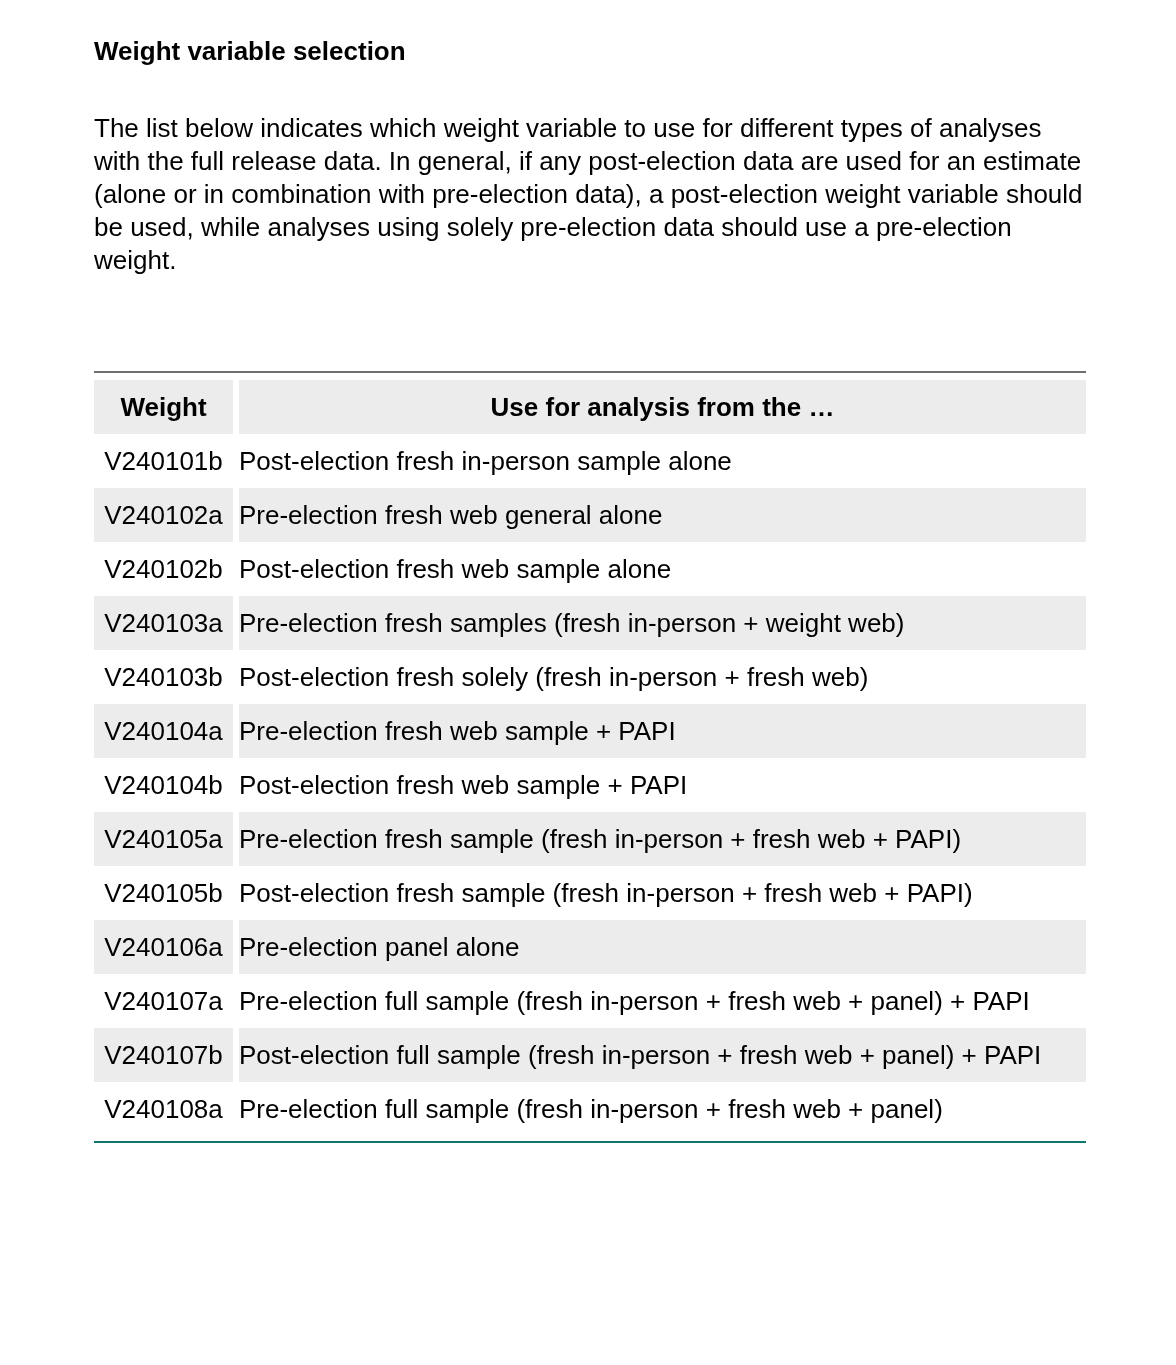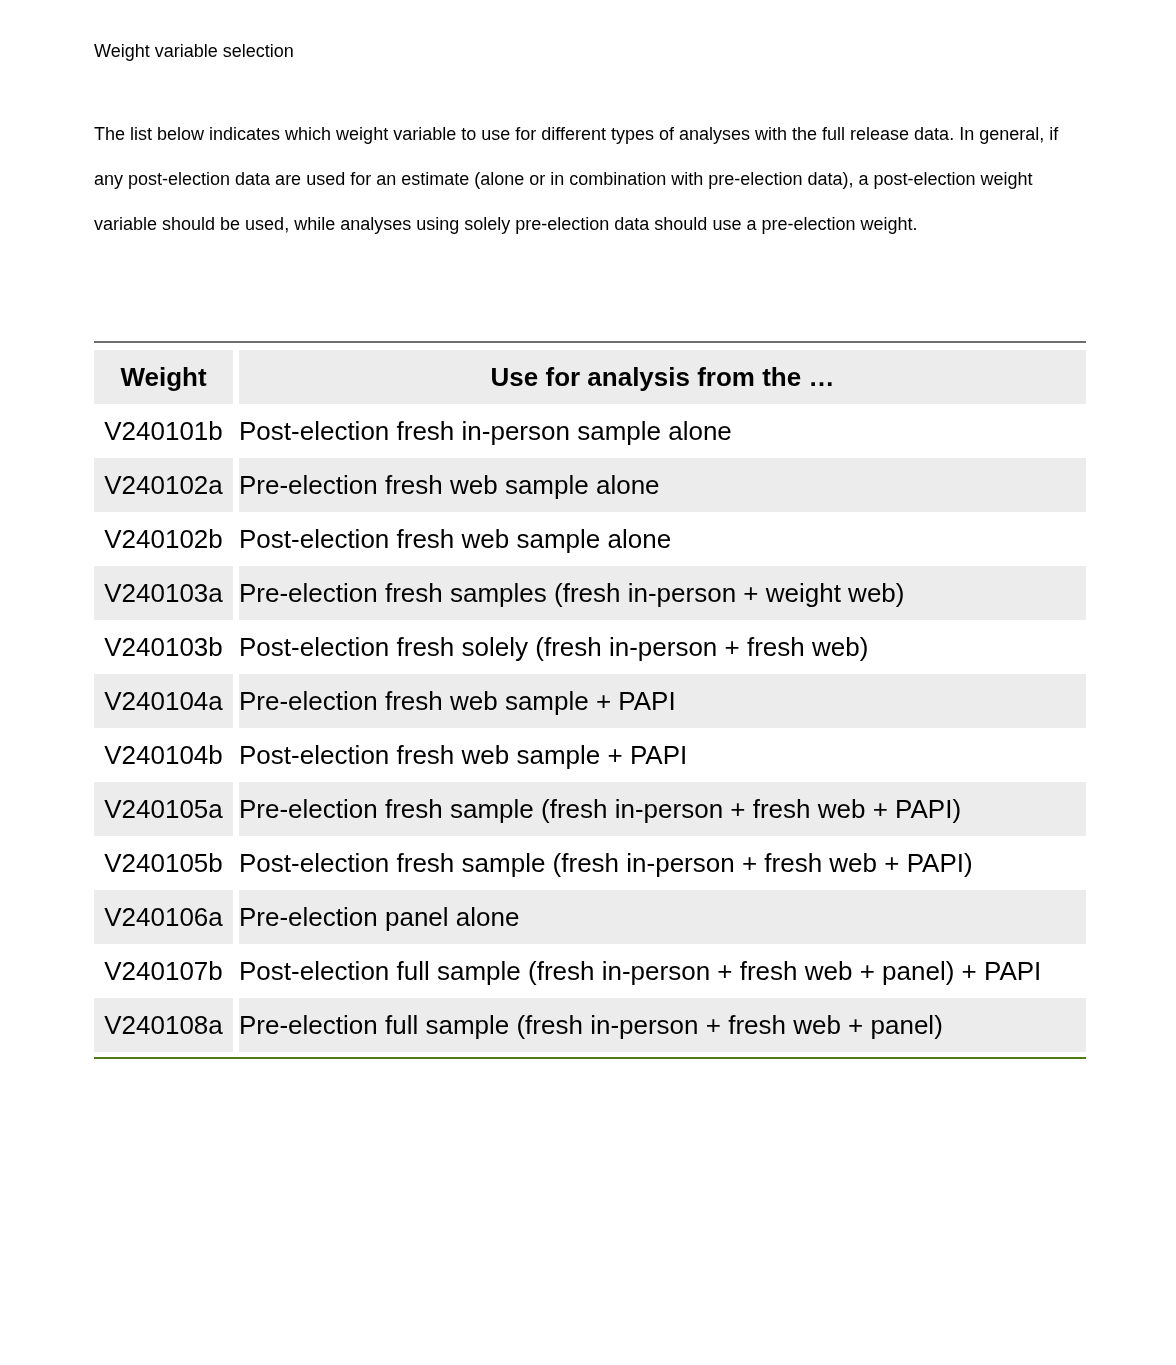--- a/index.html
+++ b/index.html
@@ -11,36 +11,36 @@
     color: #000000;
     overflow: hidden;
   }
   .page {
     width: 1176px;
     height: 1365px;
     padding: 36px 90px 0 94px;
     background: #ffffff;
   }
   .doc-heading {
-    font-size: 18px;
-    font-weight: normal;
+    font-size: 26px;
+    font-weight: bold;
     line-height: 30px;
     letter-spacing: 0;
   }
   .intro {
     margin-top: 46px;
     width: 992px;
-    font-size: 18px;
-    line-height: 45px;
+    font-size: 26px;
+    line-height: 33px;
   }
   .table-wrap {
     margin-top: 94px;
     width: 992px;
     border-top: 2px solid #6f6f6f;
-    border-bottom: 2px solid #4d7c0f;
+    border-bottom: 2px solid #0f766e;
     padding-top: 7px;
     padding-bottom: 5px;
   }
   table.weights {
     width: 100%;
     border-collapse: collapse;
     font-size: 26px;
     line-height: 30px;
   }
   table.weights th, table.weights td {
@@ -86,21 +86,21 @@
       </thead>
       <tbody>
 
   <tr>
     <td class="col-weight">V240101b</td>
     <td class="col-use">Post-election fresh in-person sample alone</td>
   </tr>
 
   <tr>
     <td class="col-weight">V240102a</td>
-    <td class="col-use">Pre-election fresh web sample alone</td>
+    <td class="col-use">Pre-election fresh web general alone</td>
   </tr>
 
   <tr>
     <td class="col-weight">V240102b</td>
     <td class="col-use">Post-election fresh web sample alone</td>
   </tr>
 
   <tr>
     <td class="col-weight">V240103a</td>
     <td class="col-use">Pre-election fresh samples (fresh in-person + weight web)</td>
@@ -130,20 +130,24 @@
     <td class="col-weight">V240105b</td>
     <td class="col-use">Post-election fresh sample (fresh in-person + fresh web + PAPI)</td>
   </tr>
 
   <tr>
     <td class="col-weight">V240106a</td>
     <td class="col-use">Pre-election panel alone</td>
   </tr>
 
 
+  <tr>
+    <td class="col-weight">V240107a</td>
+    <td class="col-use">Pre-election full sample (fresh in-person + fresh web + panel) + PAPI</td>
+  </tr>
 
   <tr>
     <td class="col-weight">V240107b</td>
     <td class="col-use">Post-election full sample (fresh in-person + fresh web + panel) + PAPI</td>
   </tr>
 
   <tr>
     <td class="col-weight">V240108a</td>
     <td class="col-use">Pre-election full sample (fresh in-person + fresh web + panel)</td>
   </tr>

